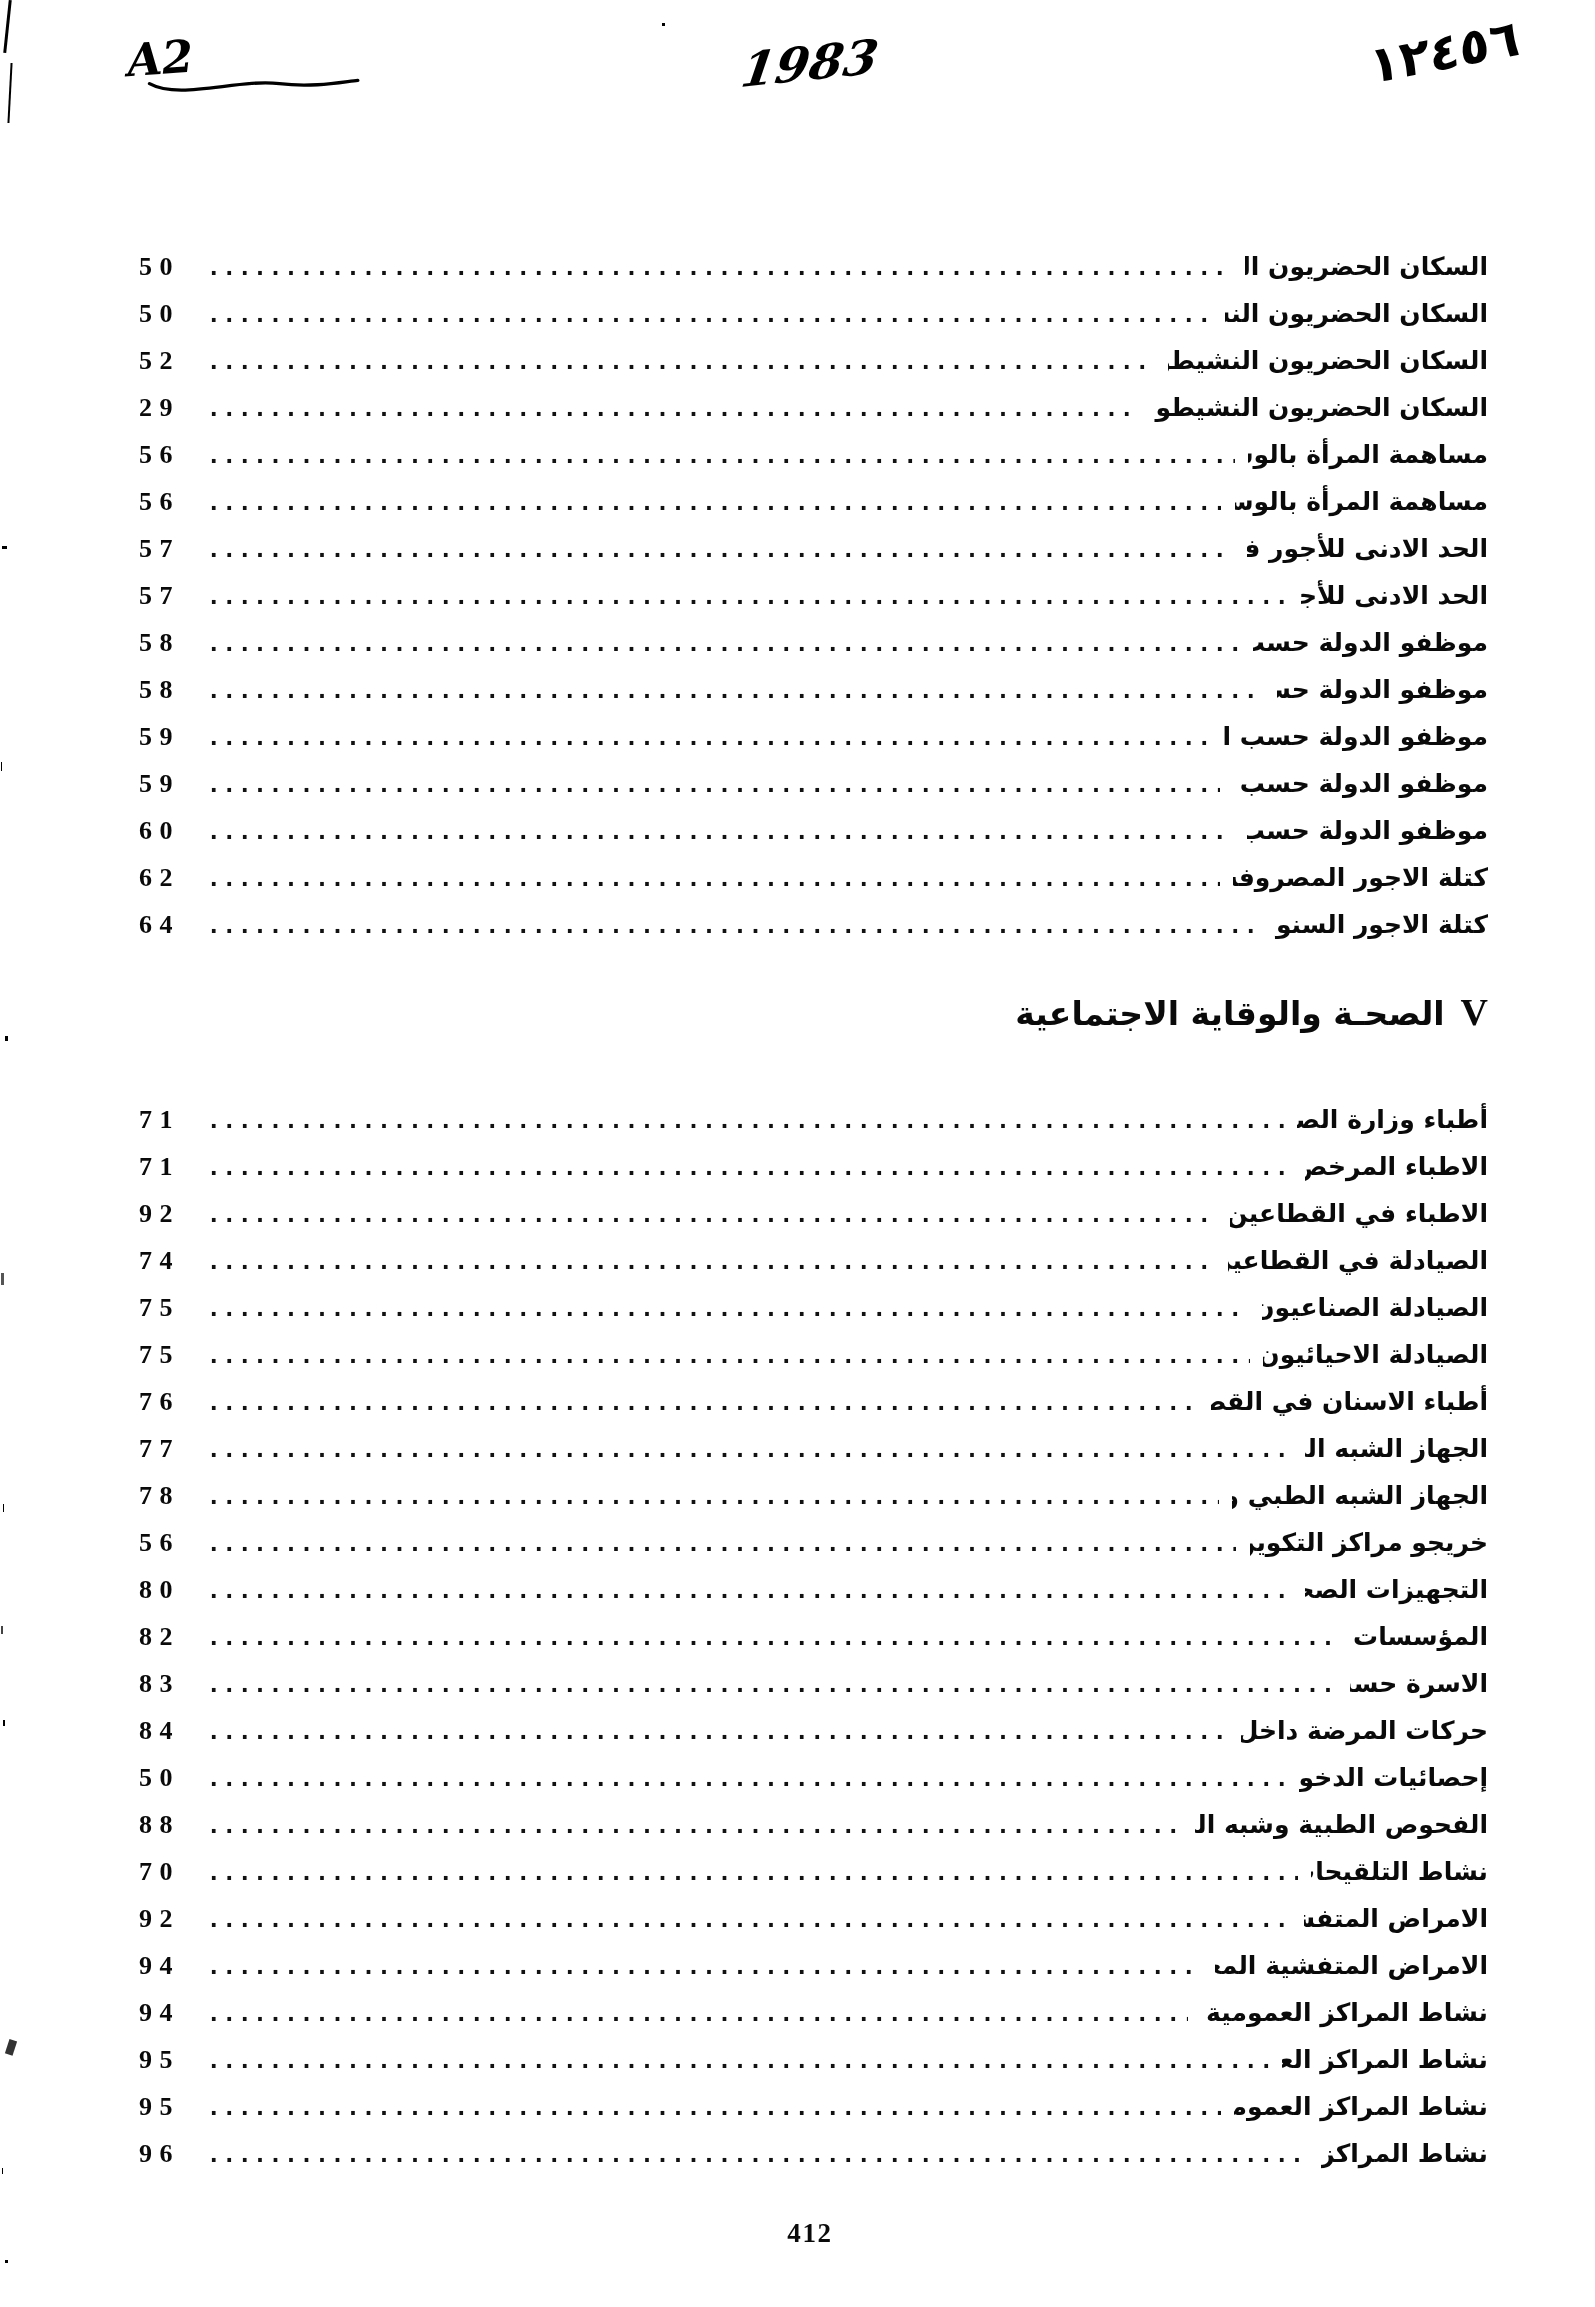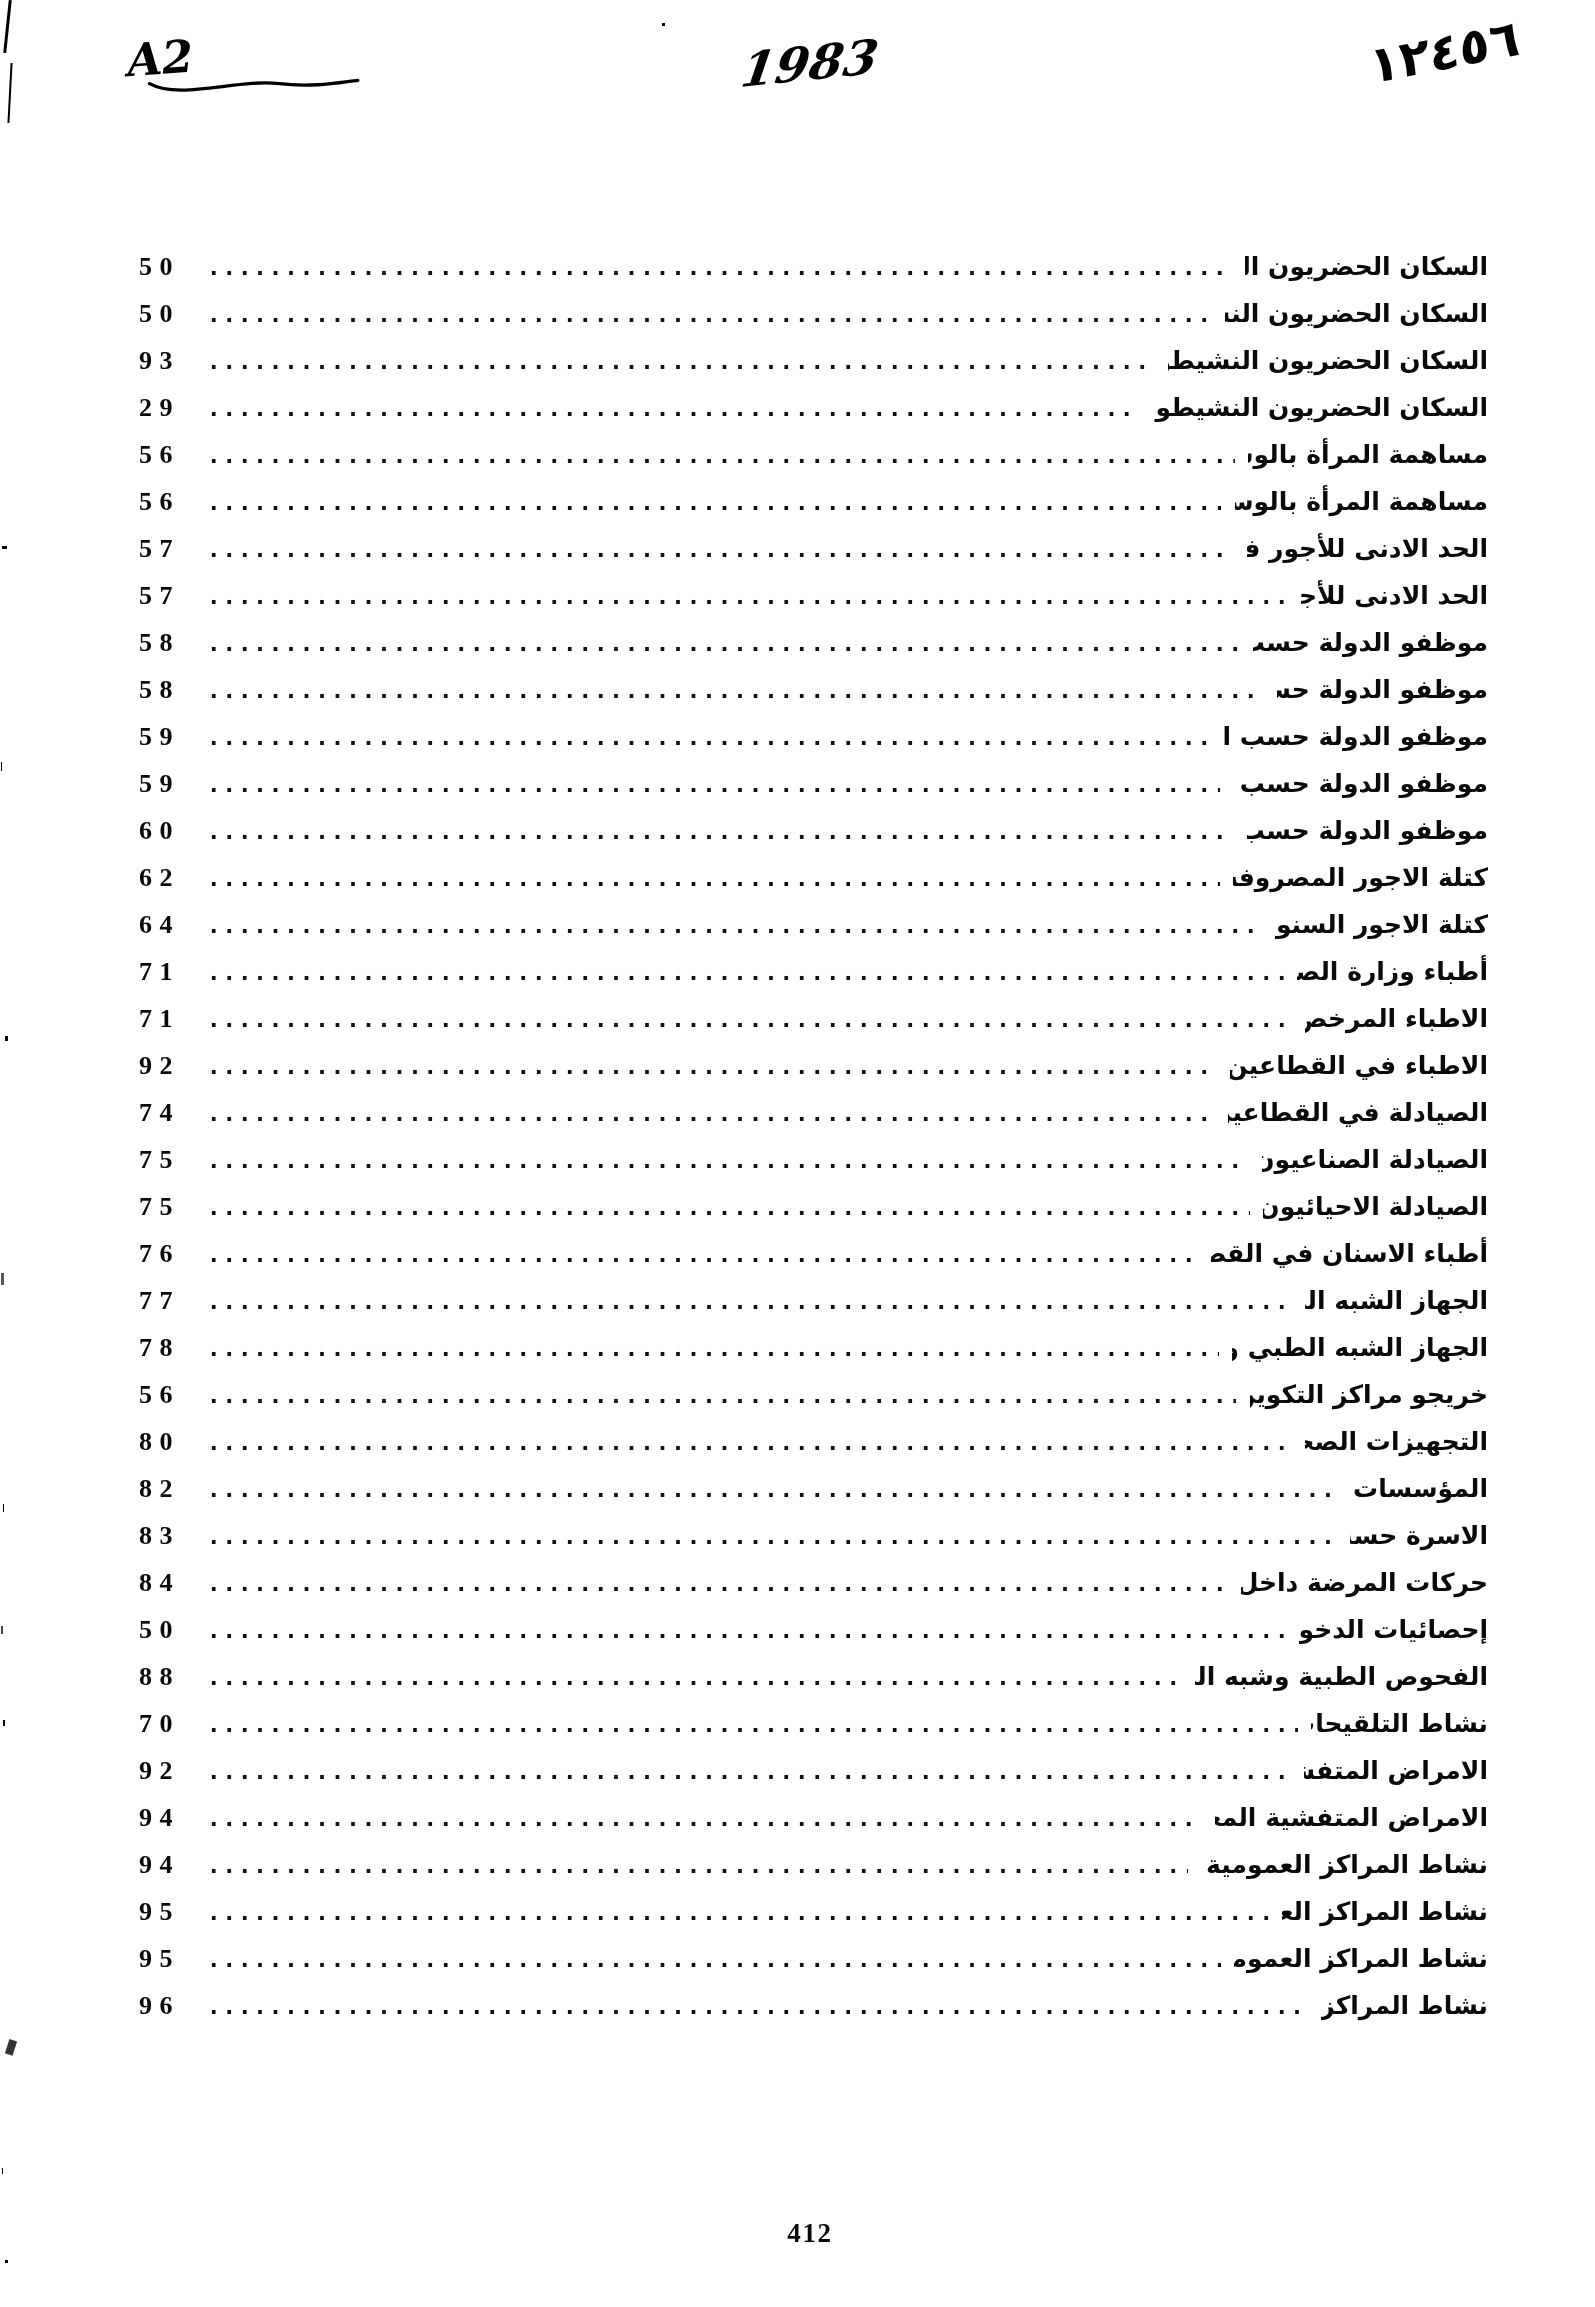--- a/index.html
+++ b/index.html
@@ -121,21 +121,21 @@
     <span class="page-num">50</span>
   </div>
         <div class="toc-row">
     <span class="label">السكان الحضريون النشيطون المشتغلون حسب الوضعية في المهنة</span>
     <span class="dots"></span>
     <span class="page-num">50</span>
   </div>
         <div class="toc-row">
     <span class="label">السكان الحضريون النشيطون المشتغلون الدائمون حسب المهنة ومدة العمل الاسبوعية</span>
     <span class="dots"></span>
-    <span class="page-num">93</span>
+    <span class="page-num">52</span>
   </div>
         <div class="toc-row">
     <span class="label">السكان الحضريون النشيطون المشتغلون الدائمون حسب نوع النشاط ومدة العمل الاسبوعية</span>
     <span class="dots"></span>
     <span class="page-num">29</span>
   </div>
         <div class="toc-row">
     <span class="label">مساهمة المرأة بالوسط الحضري في كل مجموعة من المهن</span>
     <span class="dots"></span>
     <span class="page-num">56</span>
@@ -185,20 +185,24 @@
     <span class="dots"></span>
     <span class="page-num">62</span>
   </div>
         <div class="toc-row">
     <span class="label">كتلة الاجور السنوية المصروفة لبعض موظفي الدولة</span>
     <span class="dots"></span>
     <span class="page-num">64</span>
   </div>
       </div>
 
+    <div class="section-heading">
+      <span class="roman">V</span>
+      <span class="heading-text">الصحـة والوقاية الاجتماعية</span>
+    </div>
 
     <div class="toc">
         <div class="toc-row">
     <span class="label">أطباء وزارة الصحة العمومية حسب الاختصاص</span>
     <span class="dots"></span>
     <span class="page-num">71</span>
   </div>
         <div class="toc-row">
     <span class="label">الاطباء المرخص لهم للعمل بالقطاع الخاص</span>
     <span class="dots"></span>

